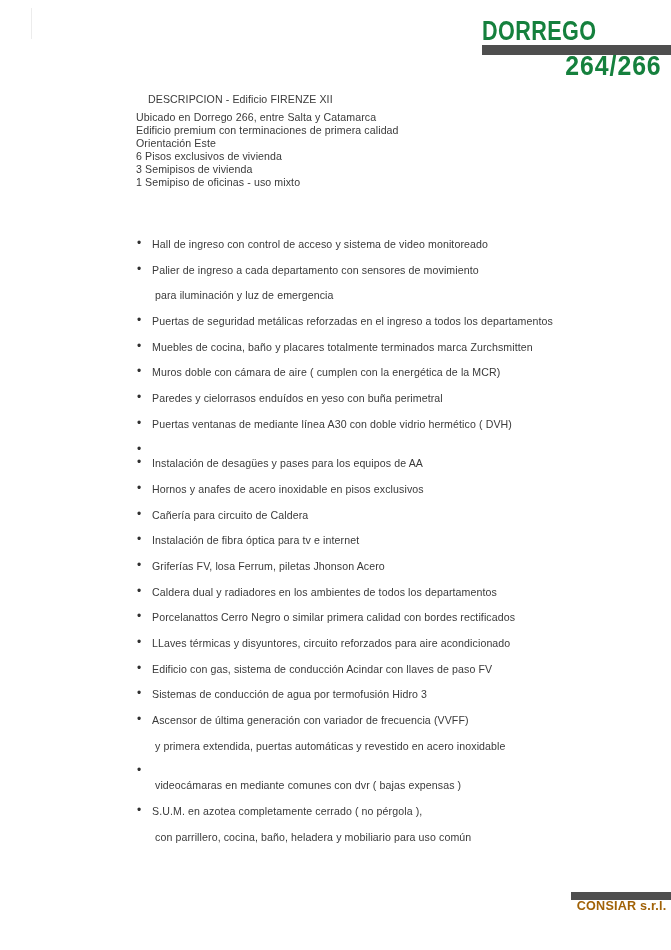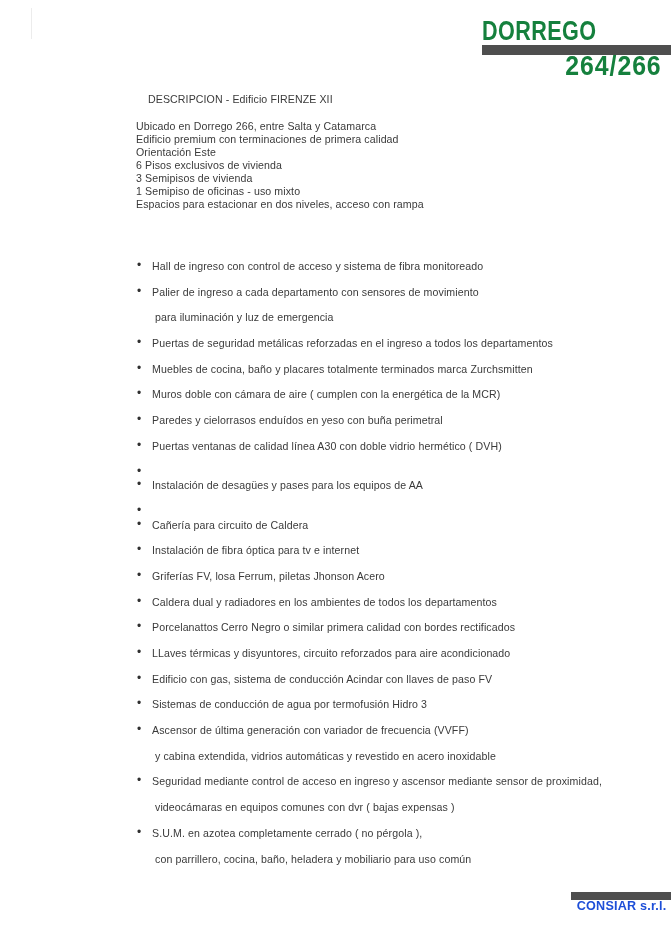--- a/index.html
+++ b/index.html
@@ -37,36 +37,36 @@
     transform: scaleX(0.92); transform-origin: right top;
     white-space: nowrap;
   }
 
   
   .doc {
     position: absolute; left: 136px; top: 93px; width: 500px;
     font-size: 10.6px; letter-spacing: 0.1px;
   }
   .doc-title { line-height: 13px; padding-left: 12px; }
-  .intro { margin-top: 14px; }
+  .intro { margin-top: 5px; }
   .intro-line { line-height: 13px; white-space: nowrap; }
 
   .bullet-list {
     margin-top: 49px;
     display: flex; flex-direction: column; gap: 13.7px;
   }
   .row { position: relative; padding-left: 16px; line-height: 12px; white-space: nowrap; }
   .row .dot {
     position: absolute; left: 1px; top: -1px;
     font-size: 12px; color: #2f2f2f;
   }
   .row.cont { padding-left: 19px; }
 
   
-  .footer { position: absolute; left: 571px; top: 892px; width: 100px; color: #1d4ed8; }
+  .footer { position: absolute; left: 571px; top: 892px; width: 100px; color: #a16207; }
   .footer-bar { width: 100px; height: 8px; background: #4e4e4e; }
   .footer-company {
     margin-top: -2px;
     font-size: 13px; font-weight: 700; line-height: 16px;
     letter-spacing: 0.2px; text-align: left; padding-left: 6px;
     transform: scaleX(0.97); transform-origin: left top;
     white-space: nowrap;
   }
 </style>
 </head>
@@ -83,47 +83,46 @@
 <div class="doc">
   <div class="doc-title">DESCRIPCION - Edificio FIRENZE XII</div>
 
   <div class="intro">
     <div class="intro-line">Ubicado en Dorrego 266, entre Salta y Catamarca</div>
     <div class="intro-line">Edificio premium con terminaciones de primera calidad</div>
     <div class="intro-line">Orientación Este</div>
     <div class="intro-line">6 Pisos exclusivos de vivienda</div>
     <div class="intro-line">3 Semipisos de vivienda</div>
     <div class="intro-line">1 Semipiso de oficinas - uso mixto</div>
-    <div class="intro-line">Espacios para estacionar en dos niveles, acceso con rampa</div>
   </div>
 
   <div class="bullet-list">
-    <div class="row"><span class="dot">•</span><span>Hall de ingreso con control de acceso y sistema de fibra monitoreado</span></div>
+    <div class="row"><span class="dot">•</span><span>Hall de ingreso con control de acceso y sistema de video monitoreado</span></div>
     <div class="row"><span class="dot">•</span><span>Palier de ingreso a cada departamento con sensores de movimiento</span></div>
     <div class="row cont">para iluminación y luz de emergencia</div>
     <div class="row"><span class="dot">•</span><span>Puertas de seguridad metálicas reforzadas en el ingreso a todos los departamentos</span></div>
     <div class="row"><span class="dot">•</span><span>Muebles de cocina, baño y placares totalmente terminados marca Zurchsmitten</span></div>
     <div class="row"><span class="dot">•</span><span>Muros doble con cámara de aire ( cumplen con la energética de la MCR)</span></div>
     <div class="row"><span class="dot">•</span><span>Paredes y cielorrasos enduídos en yeso con buña perimetral</span></div>
-    <div class="row"><span class="dot">•</span><span>Puertas ventanas de calidad línea A30 con doble vidrio hermético ( DVH)</span></div>
+    <div class="row"><span class="dot">•</span><span>Puertas ventanas de mediante línea A30 con doble vidrio hermético ( DVH)</span></div>
     <div class="row"><span class="dot">•</span></div>
     <div class="row"><span class="dot">•</span><span>Instalación de desagües y pases para los equipos de AA</span></div>
-    <div class="row"><span class="dot">•</span></div>
+    <div class="row"><span class="dot">•</span><span>Hornos y anafes de acero inoxidable en pisos exclusivos</span></div>
     <div class="row"><span class="dot">•</span><span>Cañería para circuito de Caldera</span></div>
     <div class="row"><span class="dot">•</span><span>Instalación de fibra óptica para tv e internet</span></div>
     <div class="row"><span class="dot">•</span><span>Griferías FV, losa Ferrum, piletas Jhonson Acero</span></div>
     <div class="row"><span class="dot">•</span><span>Caldera dual y radiadores en los ambientes de todos los departamentos</span></div>
     <div class="row"><span class="dot">•</span><span>Porcelanattos Cerro Negro o similar primera calidad con bordes rectificados</span></div>
     <div class="row"><span class="dot">•</span><span>LLaves térmicas y disyuntores, circuito reforzados para aire acondicionado</span></div>
     <div class="row"><span class="dot">•</span><span>Edificio con gas, sistema de conducción Acindar con llaves de paso FV</span></div>
     <div class="row"><span class="dot">•</span><span>Sistemas de conducción de agua por termofusión Hidro 3</span></div>
     <div class="row"><span class="dot">•</span><span>Ascensor de última generación con variador de frecuencia (VVFF)</span></div>
-    <div class="row cont">y cabina extendida, vidrios automáticas y revestido en acero inoxidable</div>
-    <div class="row"><span class="dot">•</span><span>Seguridad mediante control de acceso en ingreso y ascensor mediante sensor de proximidad,</span></div>
-    <div class="row cont">videocámaras en equipos comunes con dvr ( bajas expensas )</div>
+    <div class="row cont">y primera extendida, puertas automáticas y revestido en acero inoxidable</div>
+    <div class="row"><span class="dot">•</span></div>
+    <div class="row cont">videocámaras en mediante comunes con dvr ( bajas expensas )</div>
     <div class="row"><span class="dot">•</span><span>S.U.M. en azotea completamente cerrado ( no pérgola ),</span></div>
     <div class="row cont">con parrillero, cocina, baño, heladera y mobiliario para uso común</div>
   </div>
 </div>
 
 <div class="footer">
   <div class="footer-bar"></div>
   <div class="footer-company">CONSIAR s.r.l.</div>
 </div>
 

